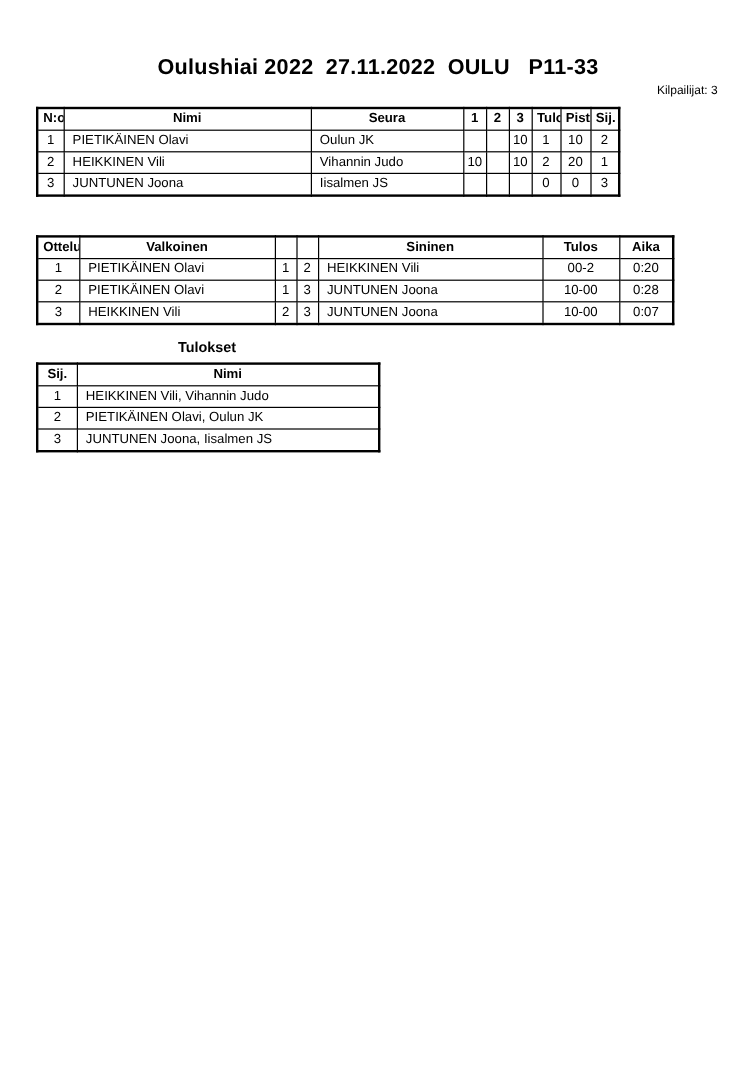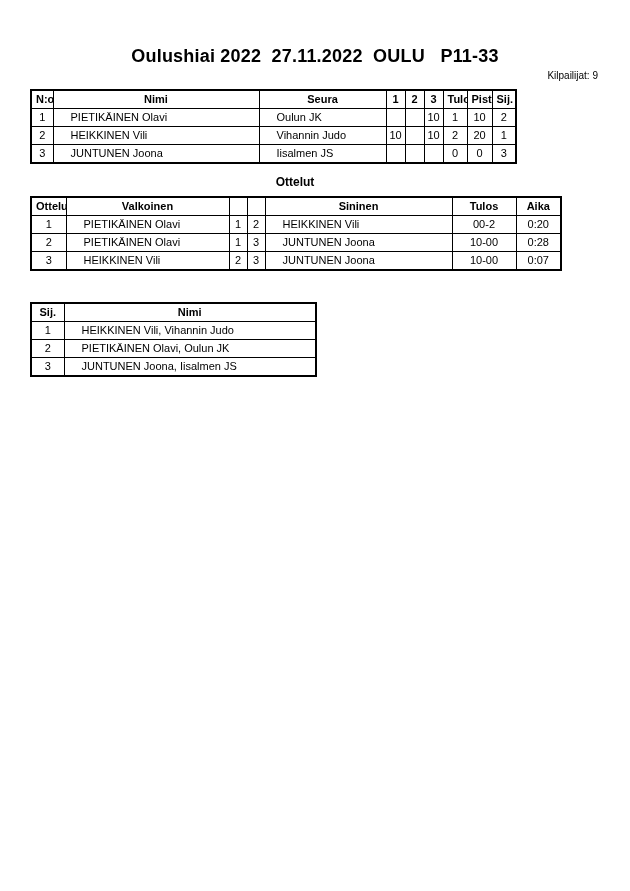--- a/index.html
+++ b/index.html
@@ -49,33 +49,33 @@
   th, td {
     border: 1px solid #000;
     height: 17px;
     padding: 0 3px;
     overflow: hidden;
     white-space: nowrap;
     line-height: 17px;
   }
   th { font-weight: bold; text-align: center; padding: 0 4px; }
   td { text-align: center; }
-  td.l { text-align: left; padding-left: 17px; }
+  td.l { text-align: left; padding-left: 7px; }
   .t1 { top: 89px;  left: 30px; width: 485px; }
   .t2 { top: 196px; left: 30px; width: 530px; }
   .t3 { top: 302px; left: 30px; width: 285px; }
 </style>
 </head>
 <body>
 
 <div class="page">
 
   <div class="page-title">Oulushiai 2022  27.11.2022  OULU   P11-33</div>
 
-  <div class="competitors-count">Kilpailijat: 9</div>
+  <div class="competitors-count">Kilpailijat: 3</div>
 
   <table class="t1">
     <colgroup>
       <col style="width:22px">
         <col style="width:206px">
         <col style="width:127px">
       <col style="width:19px">
         <col style="width:19px">
         <col style="width:19px">
       <col style="width:24px">
@@ -125,21 +125,20 @@
         <td></td>
         <td></td>
         <td></td>
         <td>0</td>
         <td>0</td>
         <td>3</td>
       </tr>
     </tbody>
   </table>
 
-  <div class="sec-heading h-ottelut">Ottelut</div>
 
   <table class="t2">
     <colgroup>
       <col style="width:35px">
         <col style="width:163px">
         <col style="width:18px">
         <col style="width:18px">
       <col style="width:187px">
         <col style="width:64px">
         <col style="width:45px">
@@ -179,20 +178,21 @@
         <td class="l">HEIKKINEN Vili</td>
         <td>2</td>
         <td>3</td>
         <td class="l">JUNTUNEN Joona</td>
         <td>10-00</td>
         <td>0:07</td>
       </tr>
     </tbody>
   </table>
 
+  <div class="sec-heading h-tulokset">Tulokset</div>
 
   <table class="t3">
     <colgroup>
       <col style="width:33px">
         <col style="width:252px">
     </colgroup>
     <thead>
       <tr>
         <th>Sij.</th>
         <th>Nimi</th>

